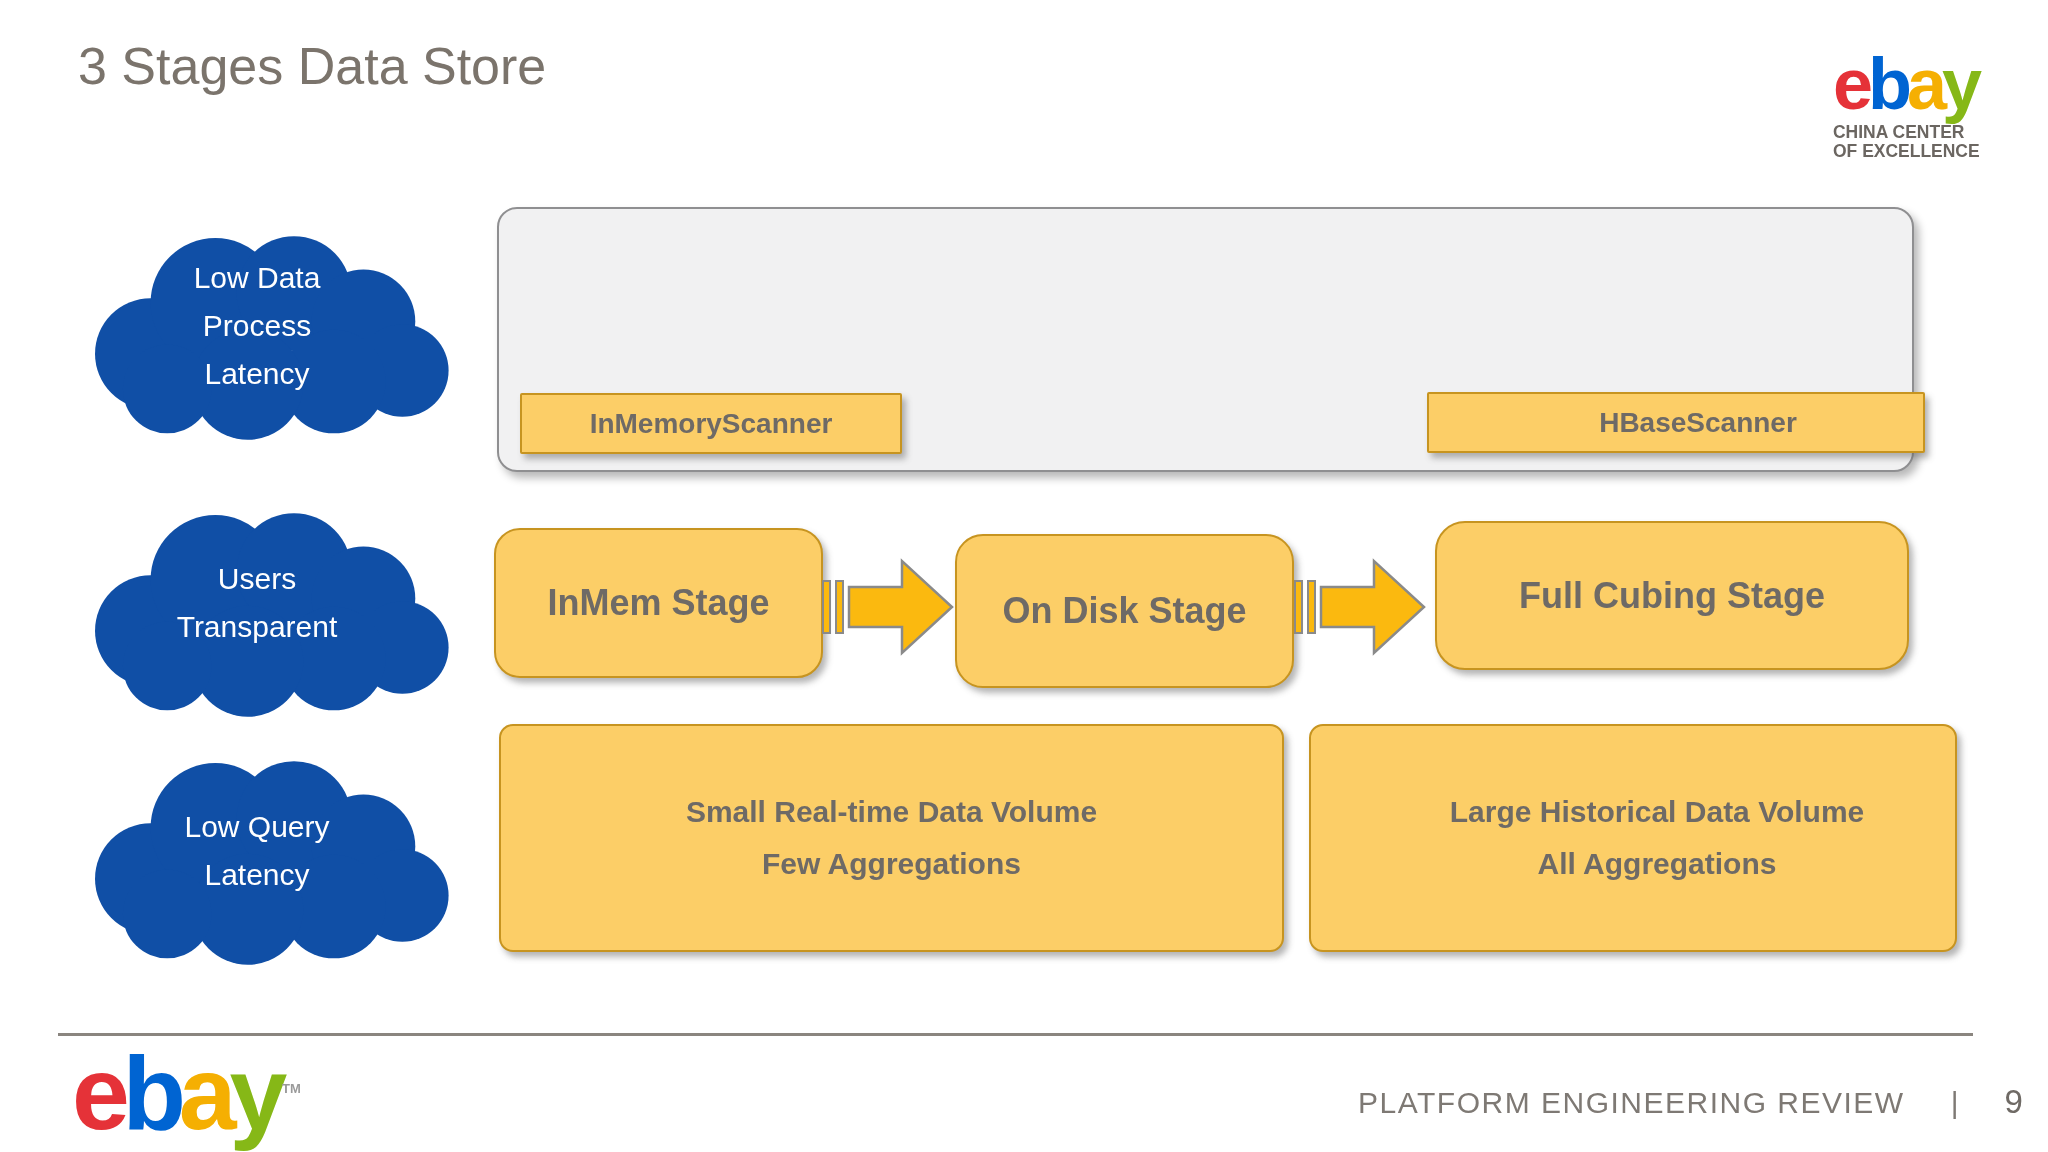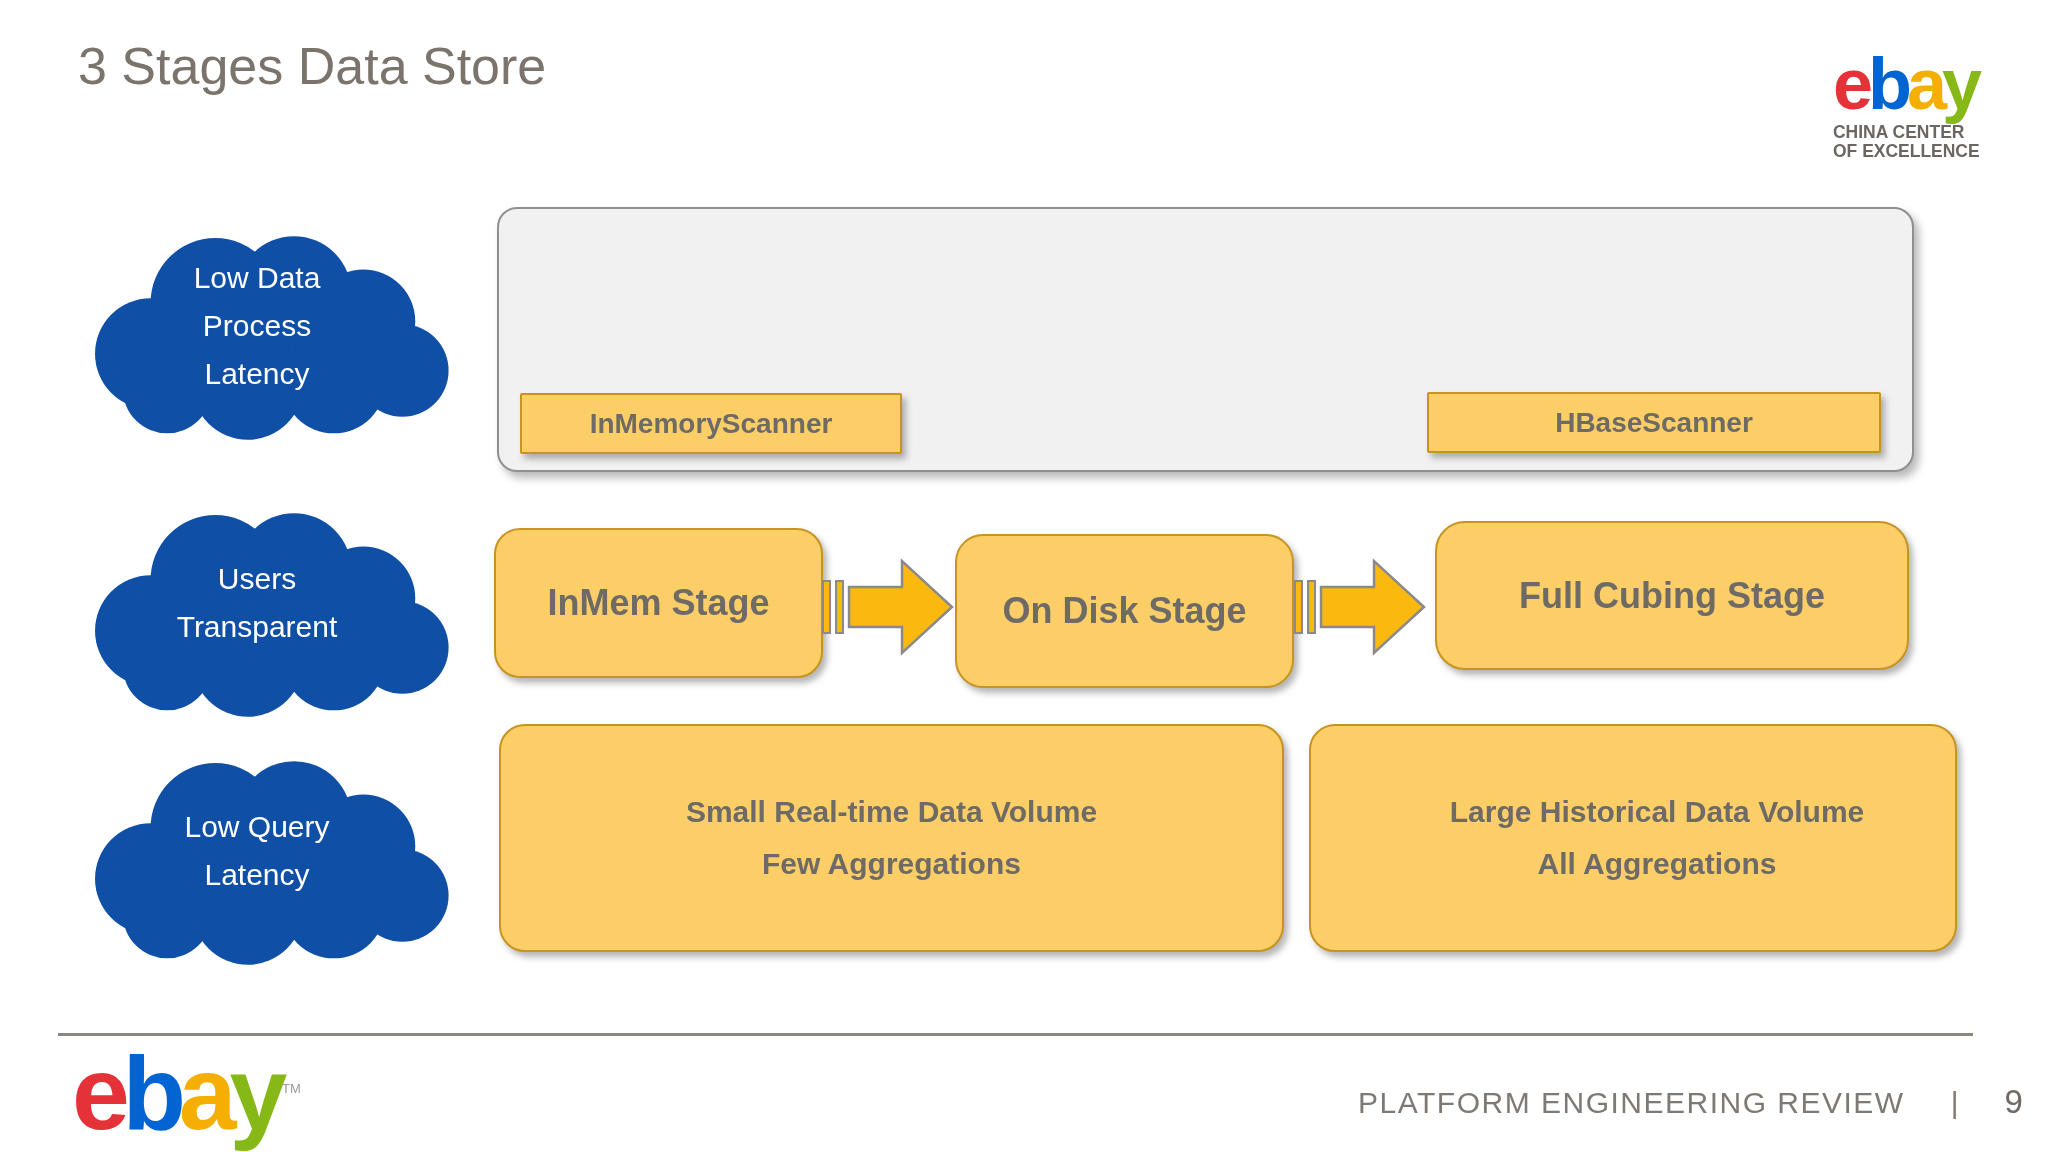--- a/index.html
+++ b/index.html
@@ -19,21 +19,21 @@
   .ebay-word .l2{color:#f5af02}
   .ebay-word .l3{color:#86b817}
   .logo-top{position:absolute;left:1833px;top:50px;}
   .logo-top .ebay-word{font-size:72px;}
   .logo-top .tagline{
     margin-top:4px;font-size:19px;line-height:19px;font-weight:700;color:#6b6661;
     transform:scaleX(0.92);transform-origin:left;white-space:nowrap;
   }
   .logo-bottom{position:absolute;left:72px;top:1044px;}
   .logo-bottom .ebay-word{font-size:104px;}
-  .tm{font-size:13px;color:#9a9a9a;vertical-align:super;letter-spacing:0;margin-left:2px;font-weight:400;}
+  .tm{font-size:13px;color:#9a9a9a;vertical-align:super;letter-spacing:0;margin-left:2px;font-weight:700;}
   
   .cloud{position:absolute;width:398px;height:236px;}
   .cloud svg{position:absolute;inset:0;width:100%;height:100%;}
   .cloud svg circle{fill:#104fa6;}
   .cloud-text{
     position:absolute;inset:0;display:flex;flex-direction:column;align-items:center;justify-content:center;
     color:#ffffff;font-size:30px;line-height:48px;text-align:center;font-weight:400;
   }
   
   .panel{
@@ -44,34 +44,34 @@
   .gold-box{
     position:absolute;background:#fcce67;border:2px solid #c79420;
     display:flex;align-items:center;justify-content:center;text-align:center;
     color:#6e6a66;font-weight:700;
     box-shadow:4px 5px 6px rgba(90,90,90,0.45);
   }
   .gts-bar{left:24px;top:61px;width:1355px;height:75px;font-size:30px;border-radius:2px;}
   .scan-box{font-size:28px;border-radius:2px;}
   .scan-0{left:21px;top:184px;width:378px;height:57px;}
   .scan-1{left:469px;top:192px;width:428px;height:54px;}
-  .scan-2{left:928px;top:183px;width:450px;height:57px;}
+  .scan-2{left:928px;top:183px;width:450px;height:57px;padding-left:44px;}
   
   .stage{font-size:36px;}
   .stage-0{left:494px;top:528px;width:325px;height:146px;border-radius:26px;}
   .stage-1{left:955px;top:534px;width:335px;height:150px;border-radius:28px;}
   .stage-2{left:1435px;top:521px;width:470px;height:145px;border-radius:30px;}
   .arrow{position:absolute;width:133px;height:104px;}
   .arrow-0{left:822px;top:555px;}
   .arrow-1{left:1294px;top:555px;}
   .arrow rect,.arrow polygon{fill:#fbb90f;stroke:#8a8a8a;}
   .arrow rect{stroke-width:2;}
   .arrow polygon{stroke-width:2.5;stroke-linejoin:miter;}
   
-  .volume{font-size:30px;line-height:52px;flex-direction:column;border-radius:26px;}
+  .volume{font-size:30px;line-height:52px;flex-direction:column;border-radius:14px;}
   .volume-0{left:499px;top:724px;width:781px;height:224px;}
   .volume-1{left:1309px;top:724px;width:596px;height:224px;padding-left:48px;}
   
   .footer-line{position:absolute;left:58px;top:1033px;width:1915px;height:3px;background:#8a857f;}
   .footer-right{
     position:absolute;left:1358px;top:1083px;display:flex;align-items:baseline;gap:46px;
     color:#7e7974;
   }
   .footer-right .review{font-size:30px;letter-spacing:1.5px;white-space:nowrap;}
   .footer-right .divider{font-size:30px;}

